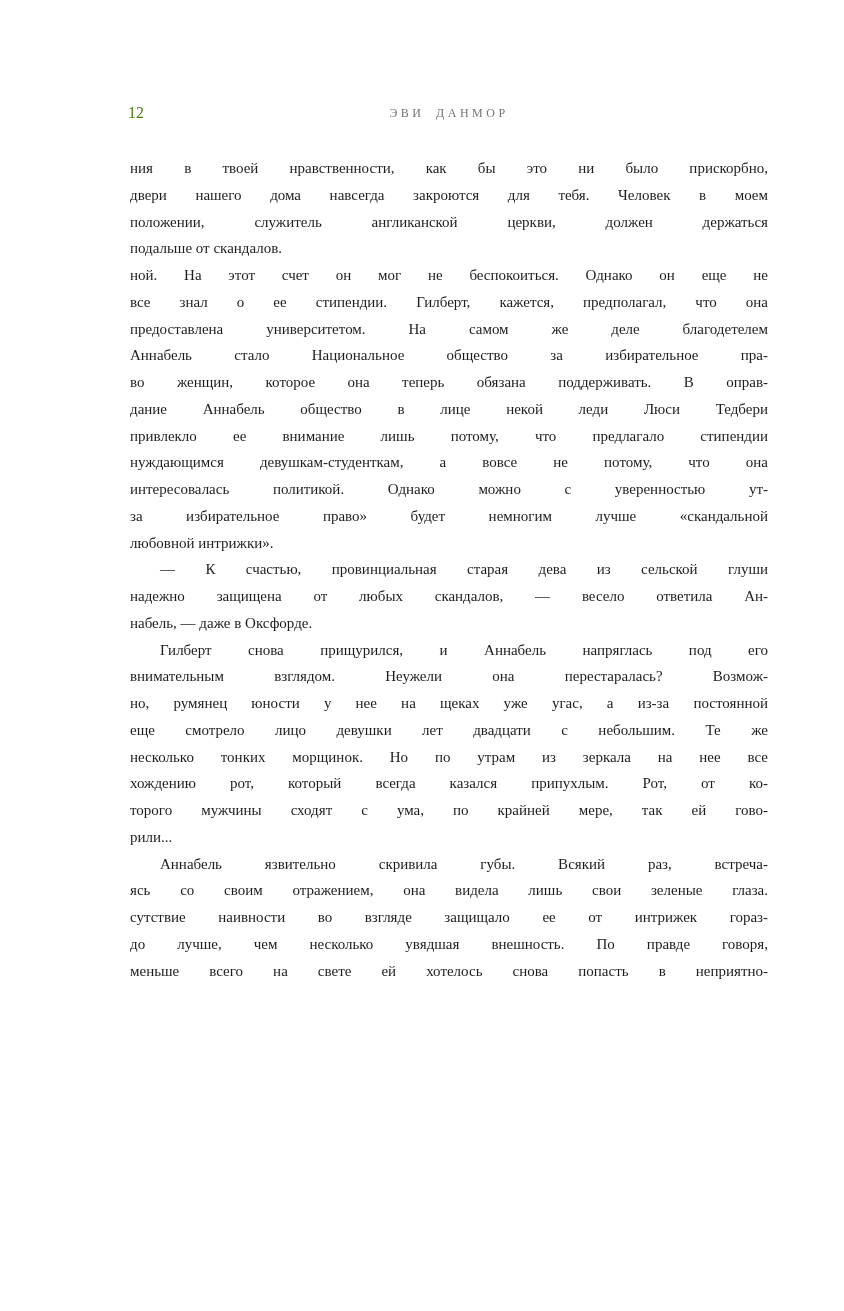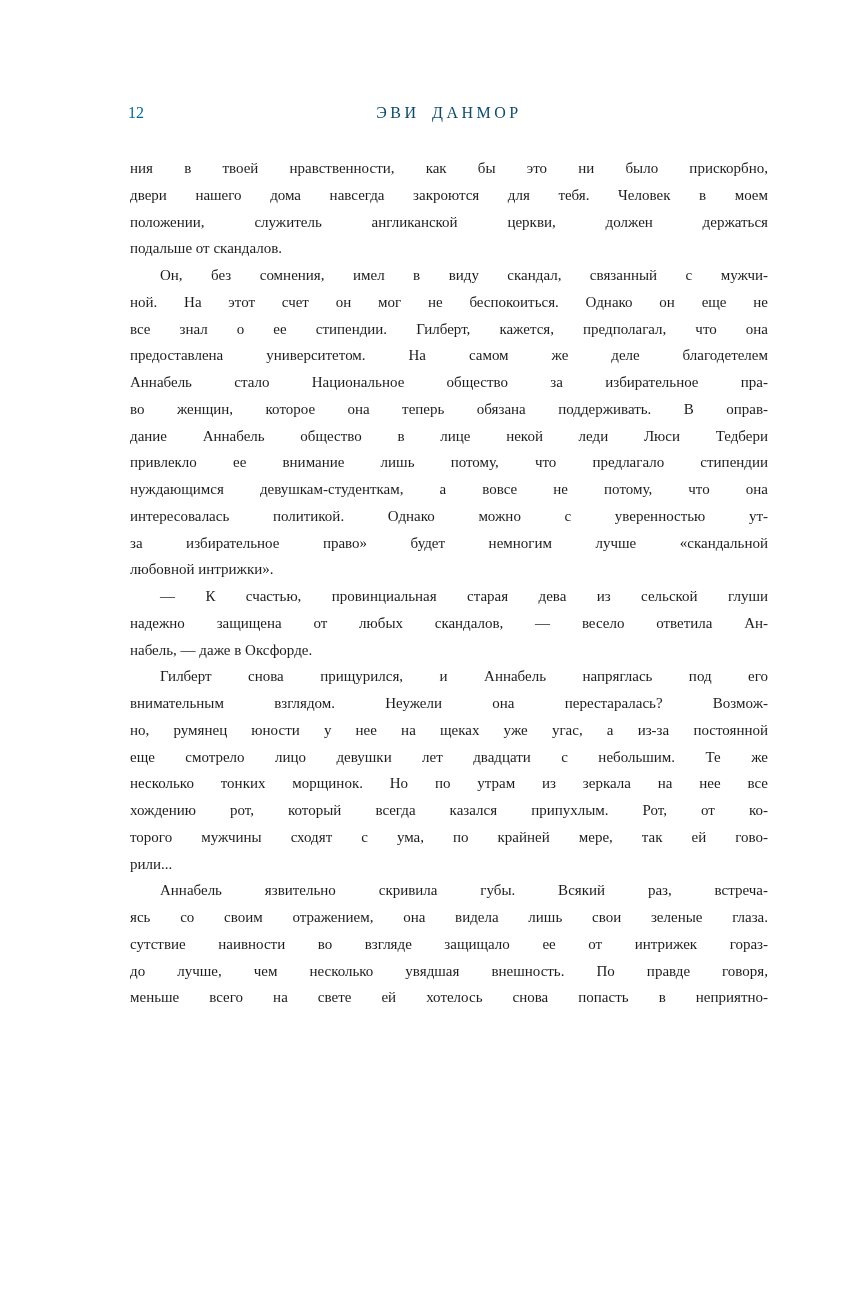--- a/index.html
+++ b/index.html
@@ -15,33 +15,33 @@
     font-family: "Liberation Serif", "DejaVu Serif", serif;
     color: #1d1d1d;
     overflow: hidden;
   }
   .page-number {
     position: absolute;
     left: 128px;
     top: 103px;
     font-size: 16px;
     line-height: 20px;
-    color: #0369a1;
+    color: #4d7c0f;
   }
   .running-head {
     position: absolute;
     left: 130px;
     top: 104px;
     width: 638px;
     text-align: center;
-    font-size: 16px;
+    font-size: 12px;
     letter-spacing: 3.5px;
     word-spacing: 5px;
     line-height: 18px;
-    color: #0c4a6e;
+    color: #737373;
   }
   .text-block {
     position: absolute;
     left: 130px;
     top: 155px;
     width: 638px;
     font-size: 15px;
     line-height: 26.75px;
     color: #1d1d1d;
   }
@@ -70,21 +70,20 @@
   <div class="page-number">12</div>
   <div class="running-head">ЭВИ ДАНМОР</div>
   <div class="text-block">
       <div class="paragraph">
         <div class="line">ния в твоей нравственности, как бы это ни было прискорбно,</div>
         <div class="line">двери нашего дома навсегда закроются для тебя. Человек в моем</div>
         <div class="line">положении, служитель англиканской церкви, должен держаться</div>
         <div class="line last">подальше от скандалов.</div>
       </div>
       <div class="paragraph">
-        <div class="line indent">Он, без сомнения, имел в виду скандал, связанный с мужчи-</div>
         <div class="line">ной. На этот счет он мог не беспокоиться. Однако он еще не</div>
         <div class="line">все знал о ее стипендии. Гилберт, кажется, предполагал, что она</div>
         <div class="line">предоставлена университетом. На самом же деле благодетелем</div>
         <div class="line">Аннабель стало Национальное общество за избирательное пра-</div>
         <div class="line">во женщин, которое она теперь обязана поддерживать. В оправ-</div>
         <div class="line">дание Аннабель общество в лице некой леди Люси Тедбери</div>
         <div class="line">привлекло ее внимание лишь потому, что предлагало стипендии</div>
         <div class="line">нуждающимся девушкам-студенткам, а вовсе не потому, что она</div>
         <div class="line">интересовалась политикой. Однако можно с уверенностью ут-</div>
         <div class="line">за избирательное право» будет немногим лучше «скандальной</div>

